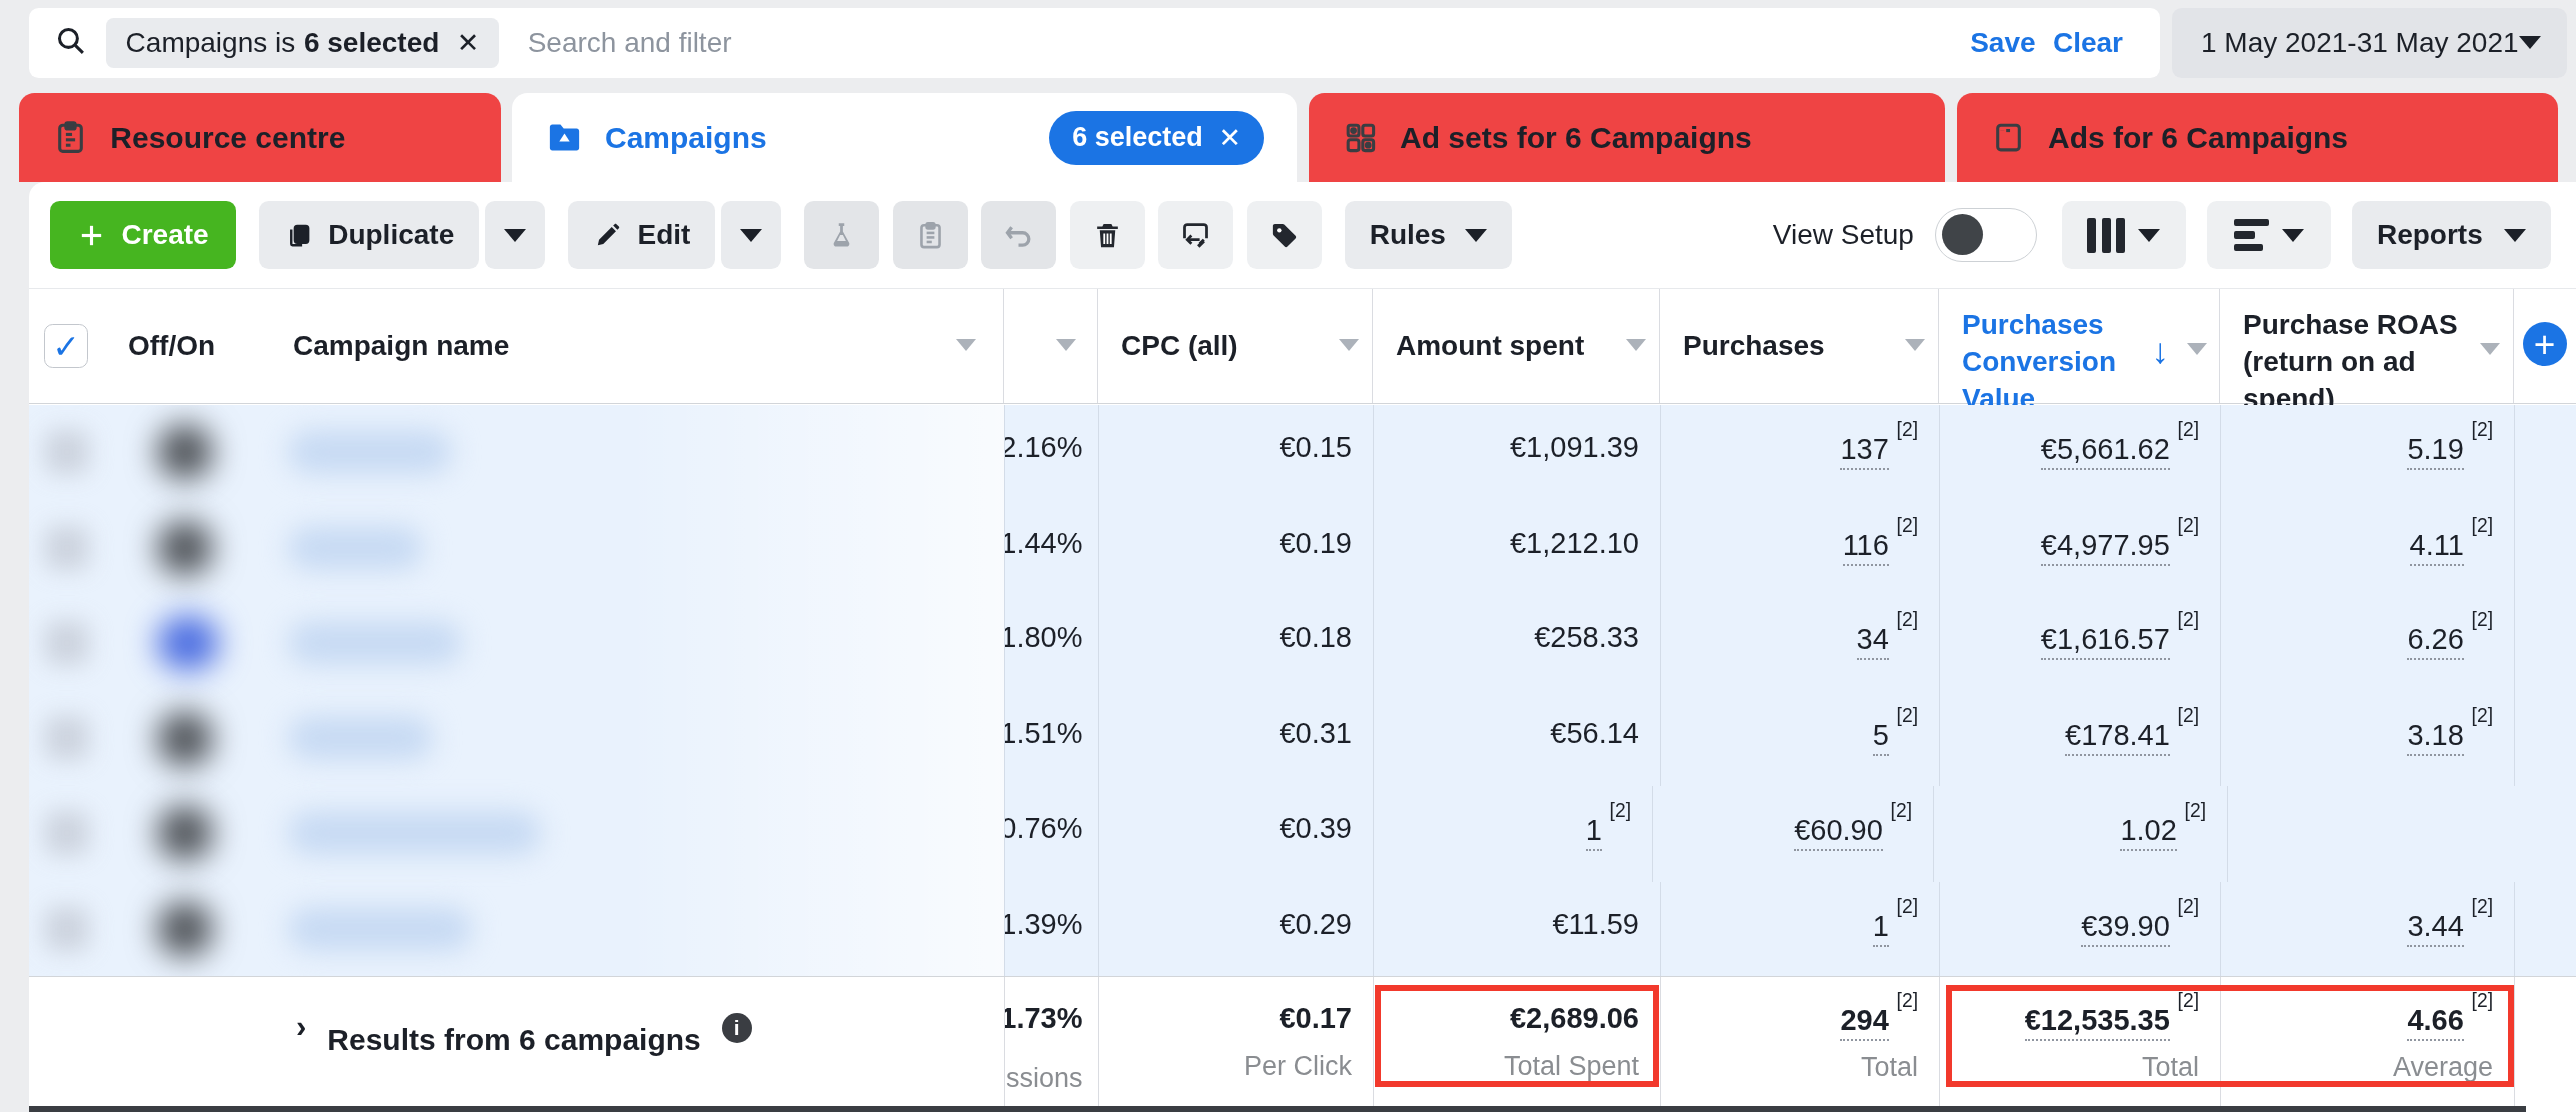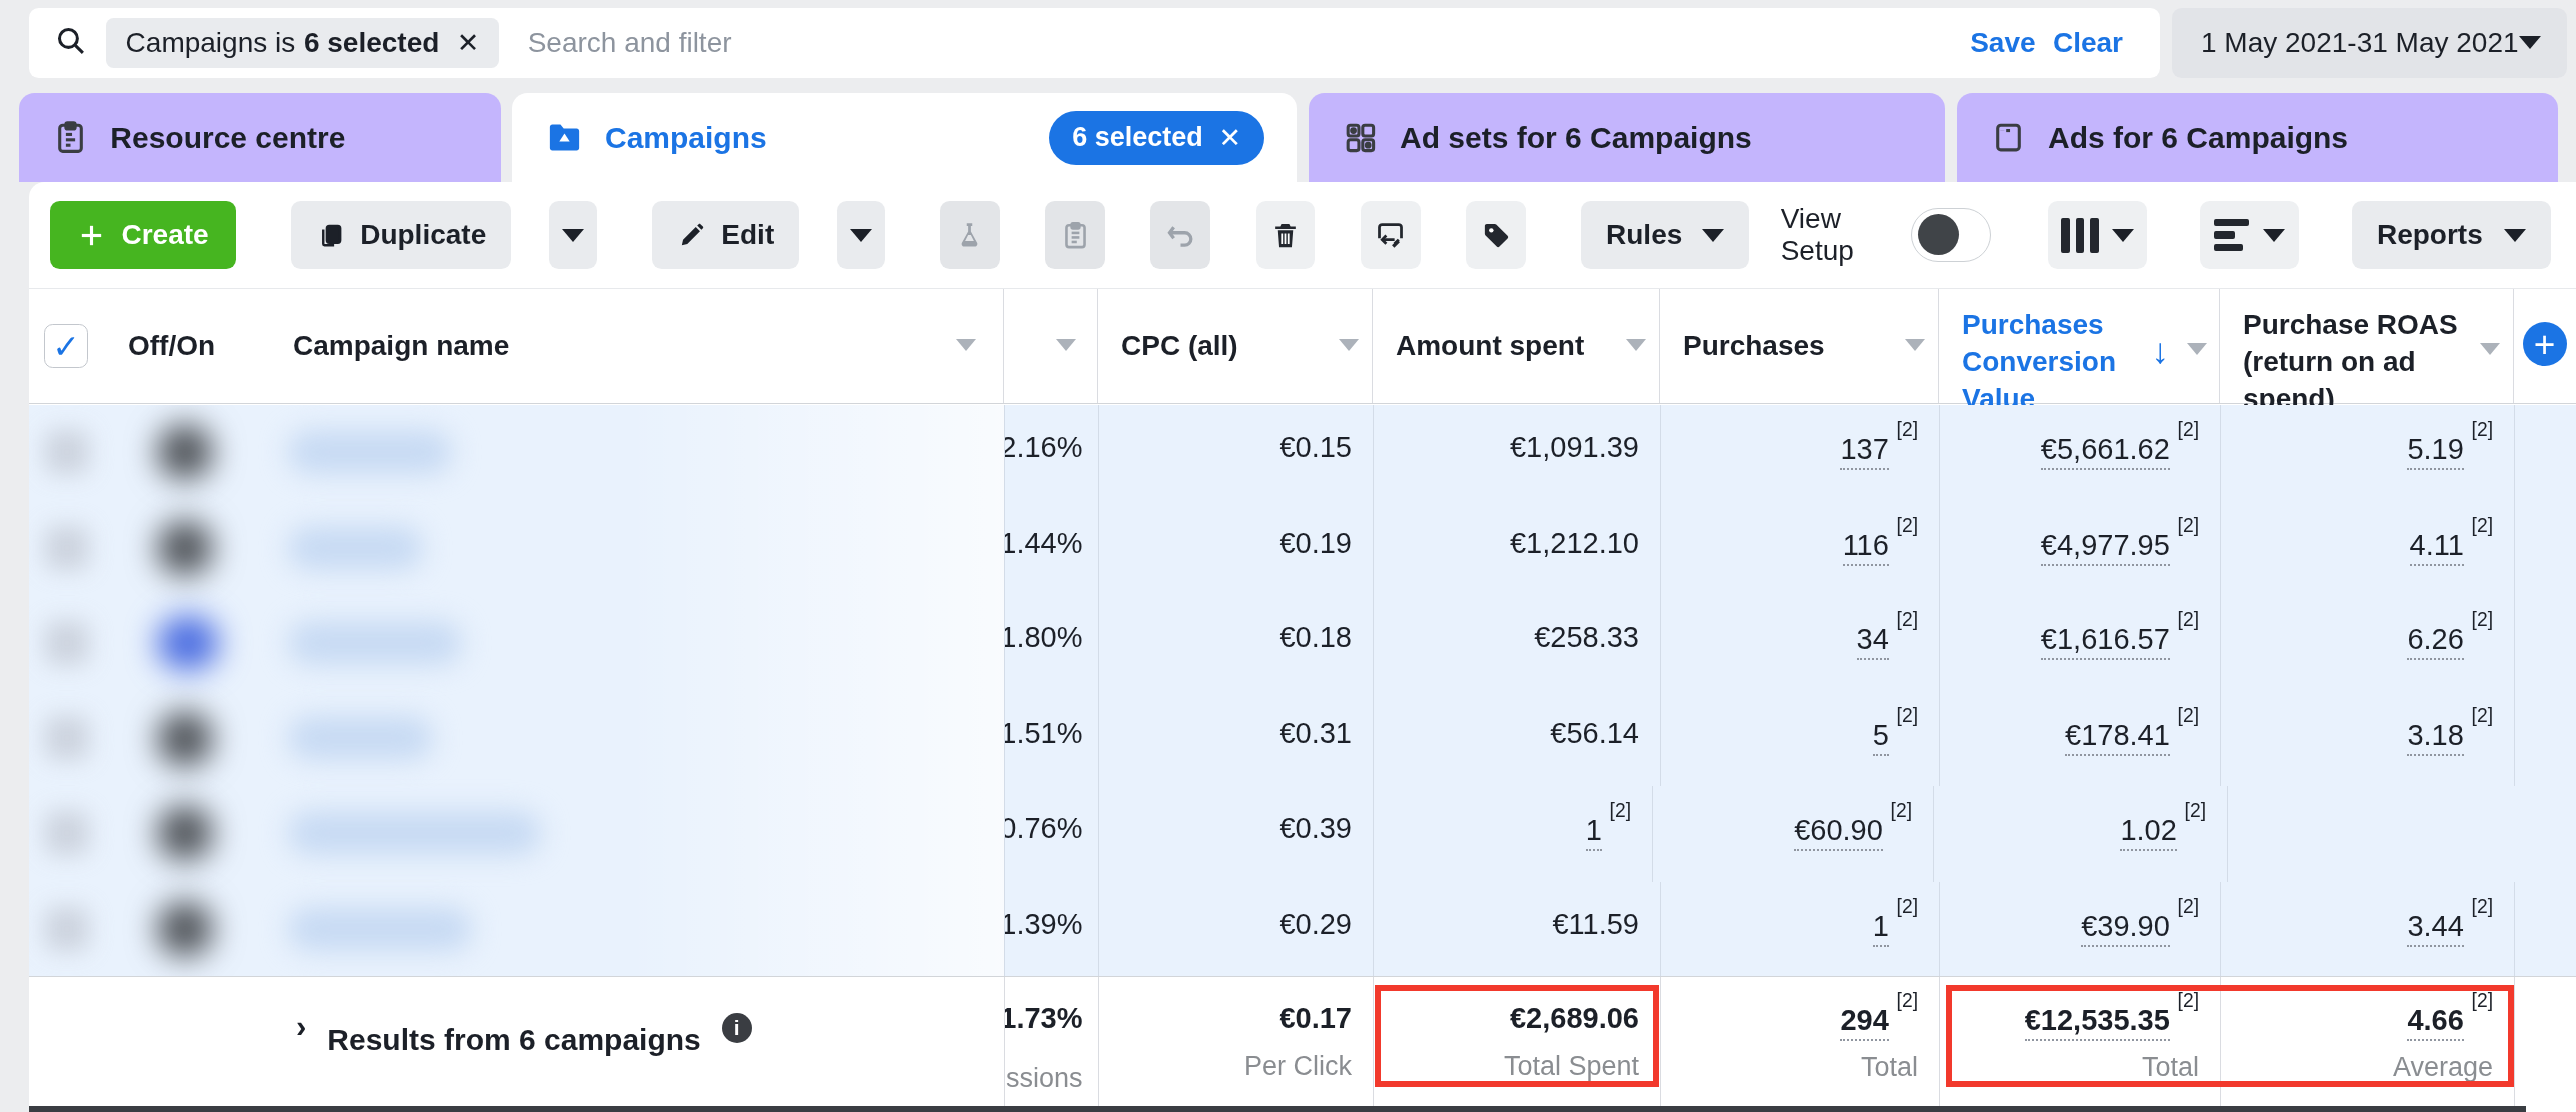--- a/index.html
+++ b/index.html
@@ -12,30 +12,30 @@
   .chip { margin-left:19.3px; background:#e9ebee; border-radius:7.7px; height:50px; display:flex; align-items:center; padding:0 19.3px; font-size:28px; color:#1c2028; white-space:nowrap; }
   .chip .bold { font-weight:700; margin-left:8.7px; }
   .chip .x { margin-left:17.4px; font-size:27px; color:#1c2028; cursor:pointer; }
   .search-input { flex:1; margin-left:29px; border:none; outline:none; background:transparent; font-size:28px; color:#1c2028; font-family:inherit; }
   .search-input::placeholder { color:#8d949e; }
   .linkbtn { color:#1b74e4; font-size:28px; font-weight:600; margin-left:27px; cursor:pointer; white-space:nowrap; }
   .datebtn { position:absolute; left:2172px; top:7.7px; width:395px; height:70px; background:#e2e4e8; border-radius:9.7px; display:flex; align-items:center; padding:0 29px; font-size:28px; color:#1c2028; white-space:nowrap; }
   .caret-down { width:0; height:0; border-left:11.6px solid transparent; border-right:11.6px solid transparent; border-top:13.5px solid #1c2028; margin-left:auto; }
 
   
-  .tab { position:absolute; top:93px; height:89px; border-radius:15.5px 15.5px 0 0; background:#c4b5fd; display:flex; align-items:center; padding-left:33px; font-size:30px; font-weight:700; color:#1c2028; }
+  .tab { position:absolute; top:93px; height:89px; border-radius:15.5px 15.5px 0 0; background:#ef4444; display:flex; align-items:center; padding-left:33px; font-size:30px; font-weight:700; color:#1c2028; }
   .tab .ticon { margin-right:21px; display:flex; }
   .tab.active { background:#fff; color:#1b74e4; }
   .pill { margin-left:auto; margin-right:33px; background:#1b74e4; height:54px; border-radius:27px; padding:0 23px; display:flex; align-items:center; gap:15.5px; color:#fff; font-size:27px; font-weight:700; cursor:pointer; }
 
   
   .card { position:absolute; left:29px; top:182px; width:2547px; height:930px; background:#fff; border-top-left-radius:15.5px; }
 
   
-  .toolbar { height:106px; display:flex; align-items:center; padding:0 25px 0 21px;gap:32px; }
+  .toolbar { height:106px; display:flex; align-items:center; padding:0 25px 0 21px; }
   .btn { height:68px; border:none; border-radius:9.7px; display:inline-flex; align-items:center; gap:15.5px; padding:0 25px; font-size:28px; font-weight:600; color:#1c2028; background:#e9ebee; font-family:inherit; cursor:pointer; white-space:nowrap; }
   .btn.green { background:#46b520; color:#fff; padding:0 27px; }
   .btn.dd { width:60px; padding:0; justify-content:center; }
   .iconbtn { width:75px; height:68px; border:none; border-radius:9.7px; display:inline-flex; align-items:center; justify-content:center; background:#eef0f2; cursor:pointer; }
   .iconbtn.disabled { background:#e3e5e8; cursor:default; }
   .sc { border-top-width:11.6px; border-left-width:9.7px; border-right-width:9.7px; }
   .mr6{margin-right:5.8px;} .mr14{margin-right:13.5px;} .mr24{margin-right:23px;}
   .viewsetup { margin-left:auto; display:flex; align-items:center; gap:21px; font-size:28px; color:#1c2028; }
   .toggle { width:102px; height:54px; border-radius:27px; background:#fff; border:1.9px solid #cdd1d5; position:relative; cursor:pointer; }
   .knob { position:absolute; left:5.8px; top:4.8px; width:41px; height:41px; border-radius:50%; background:#404448; }

